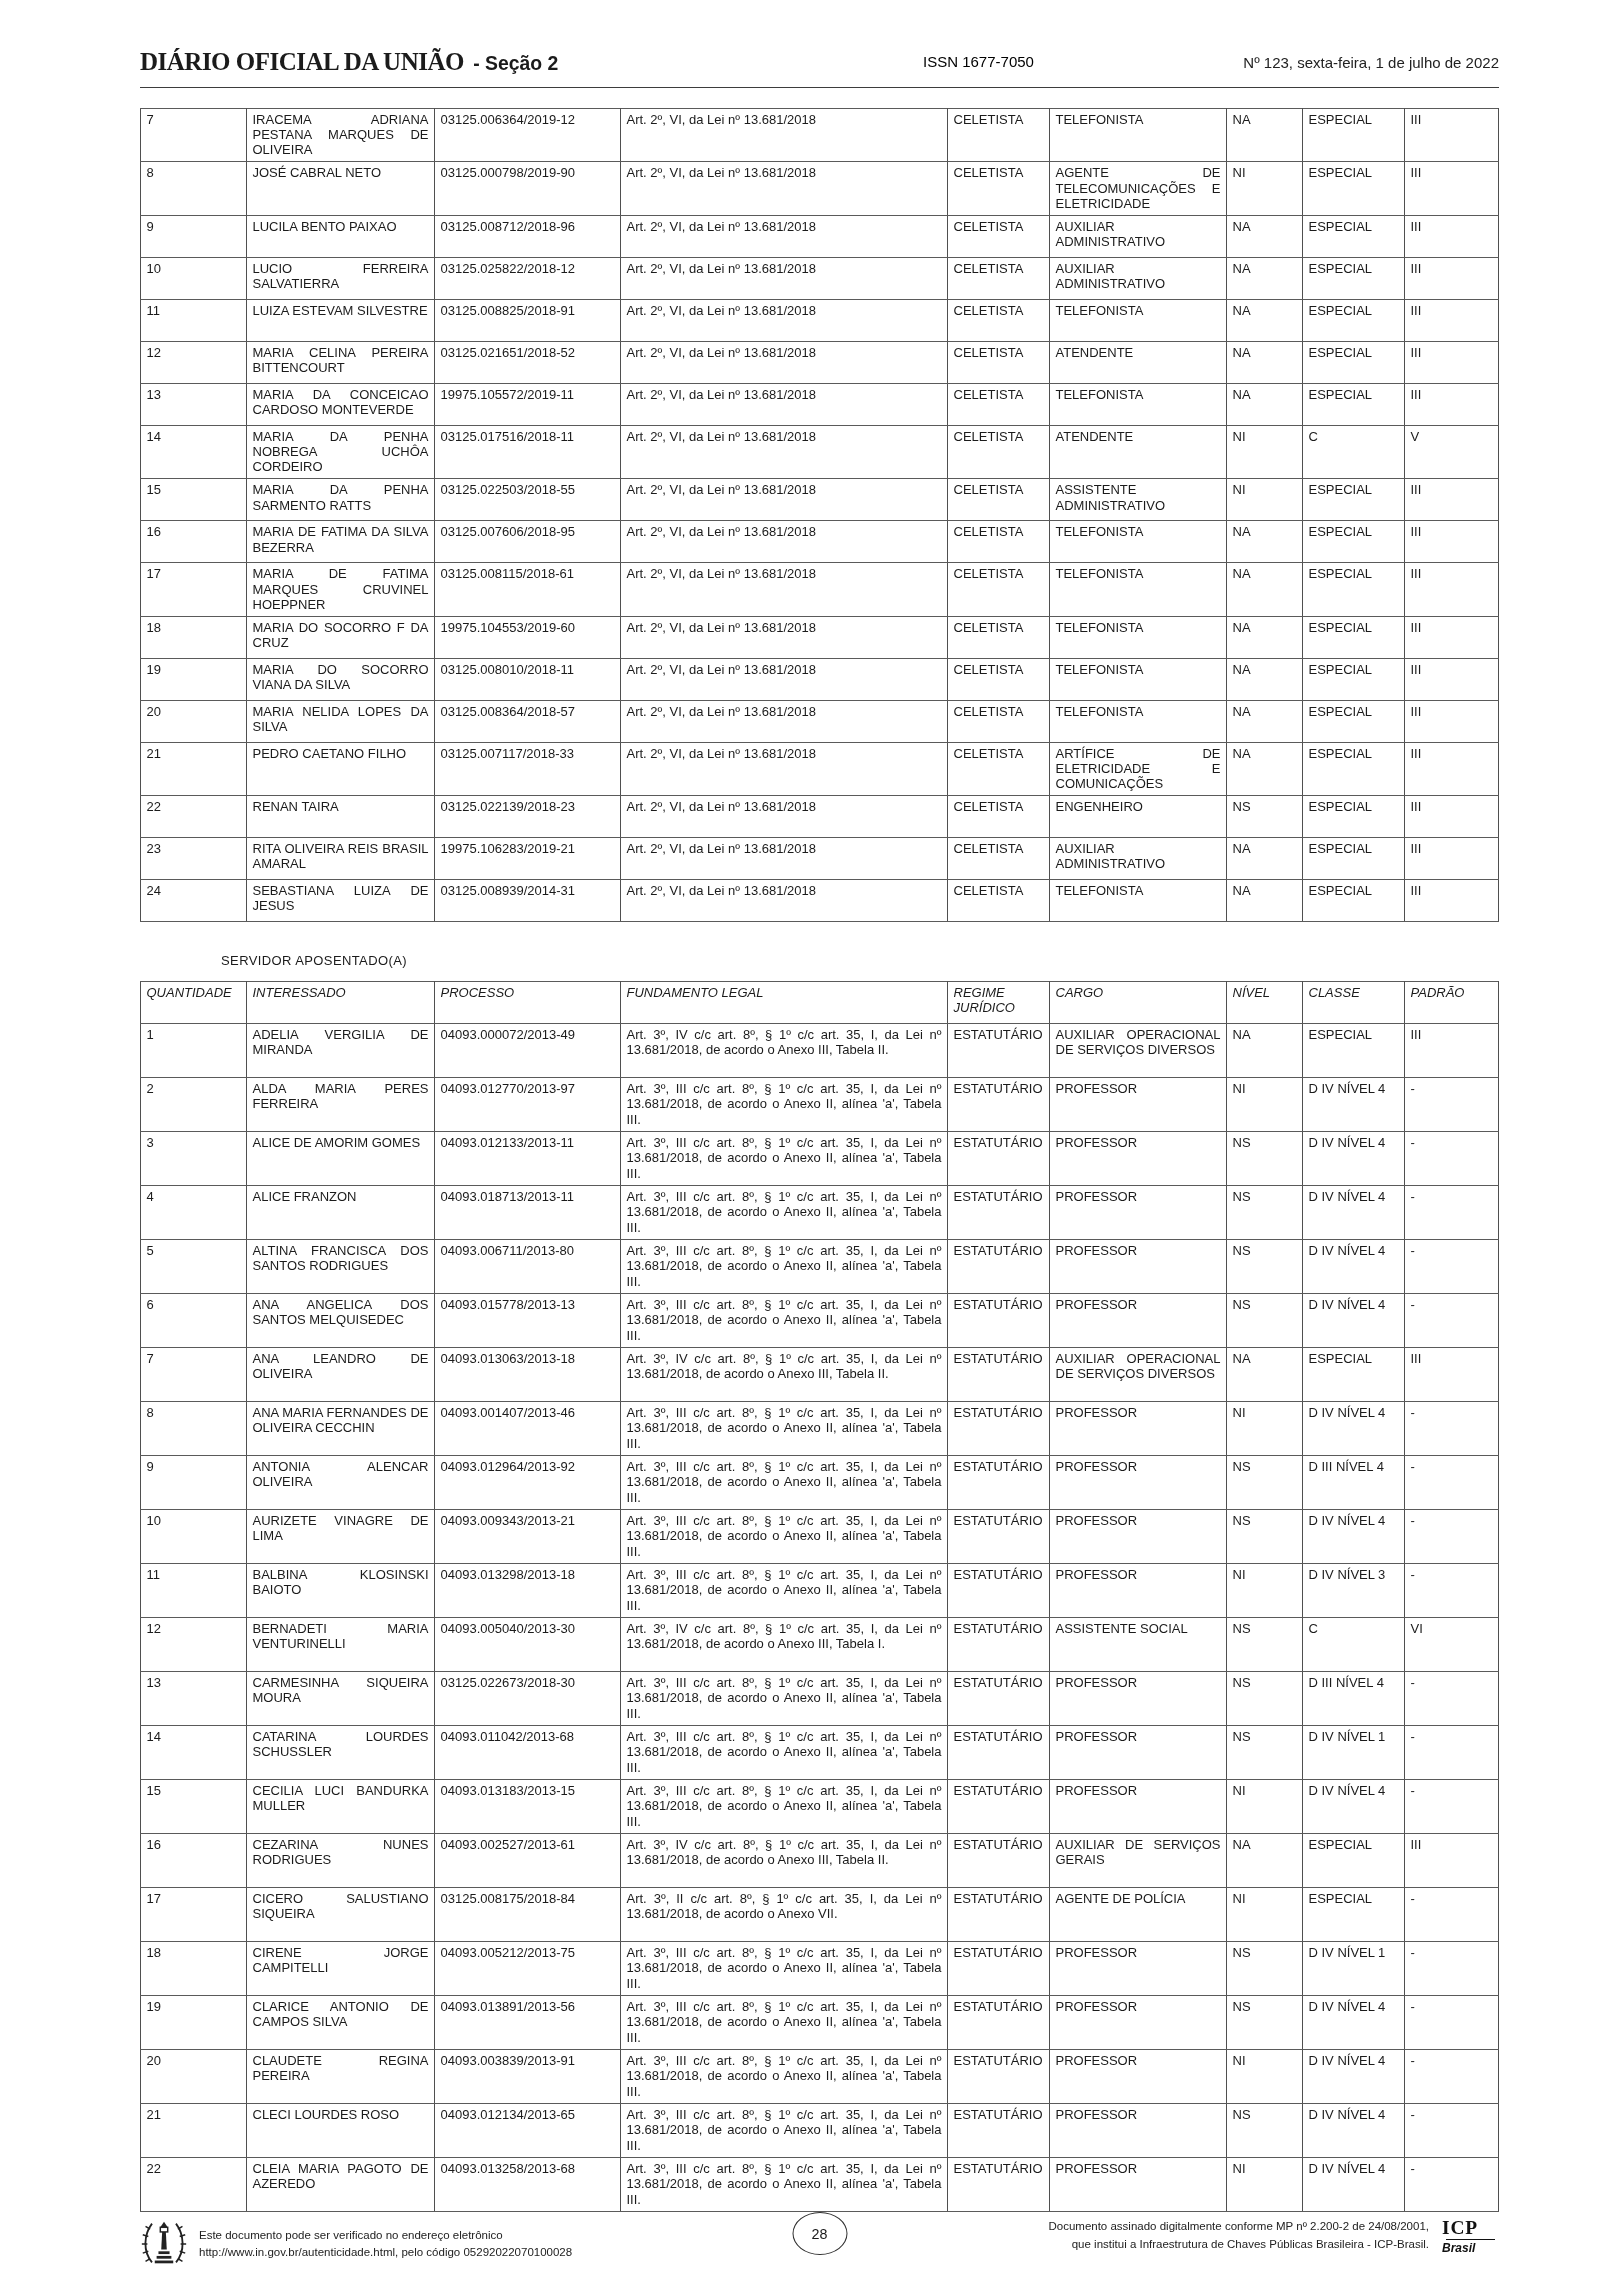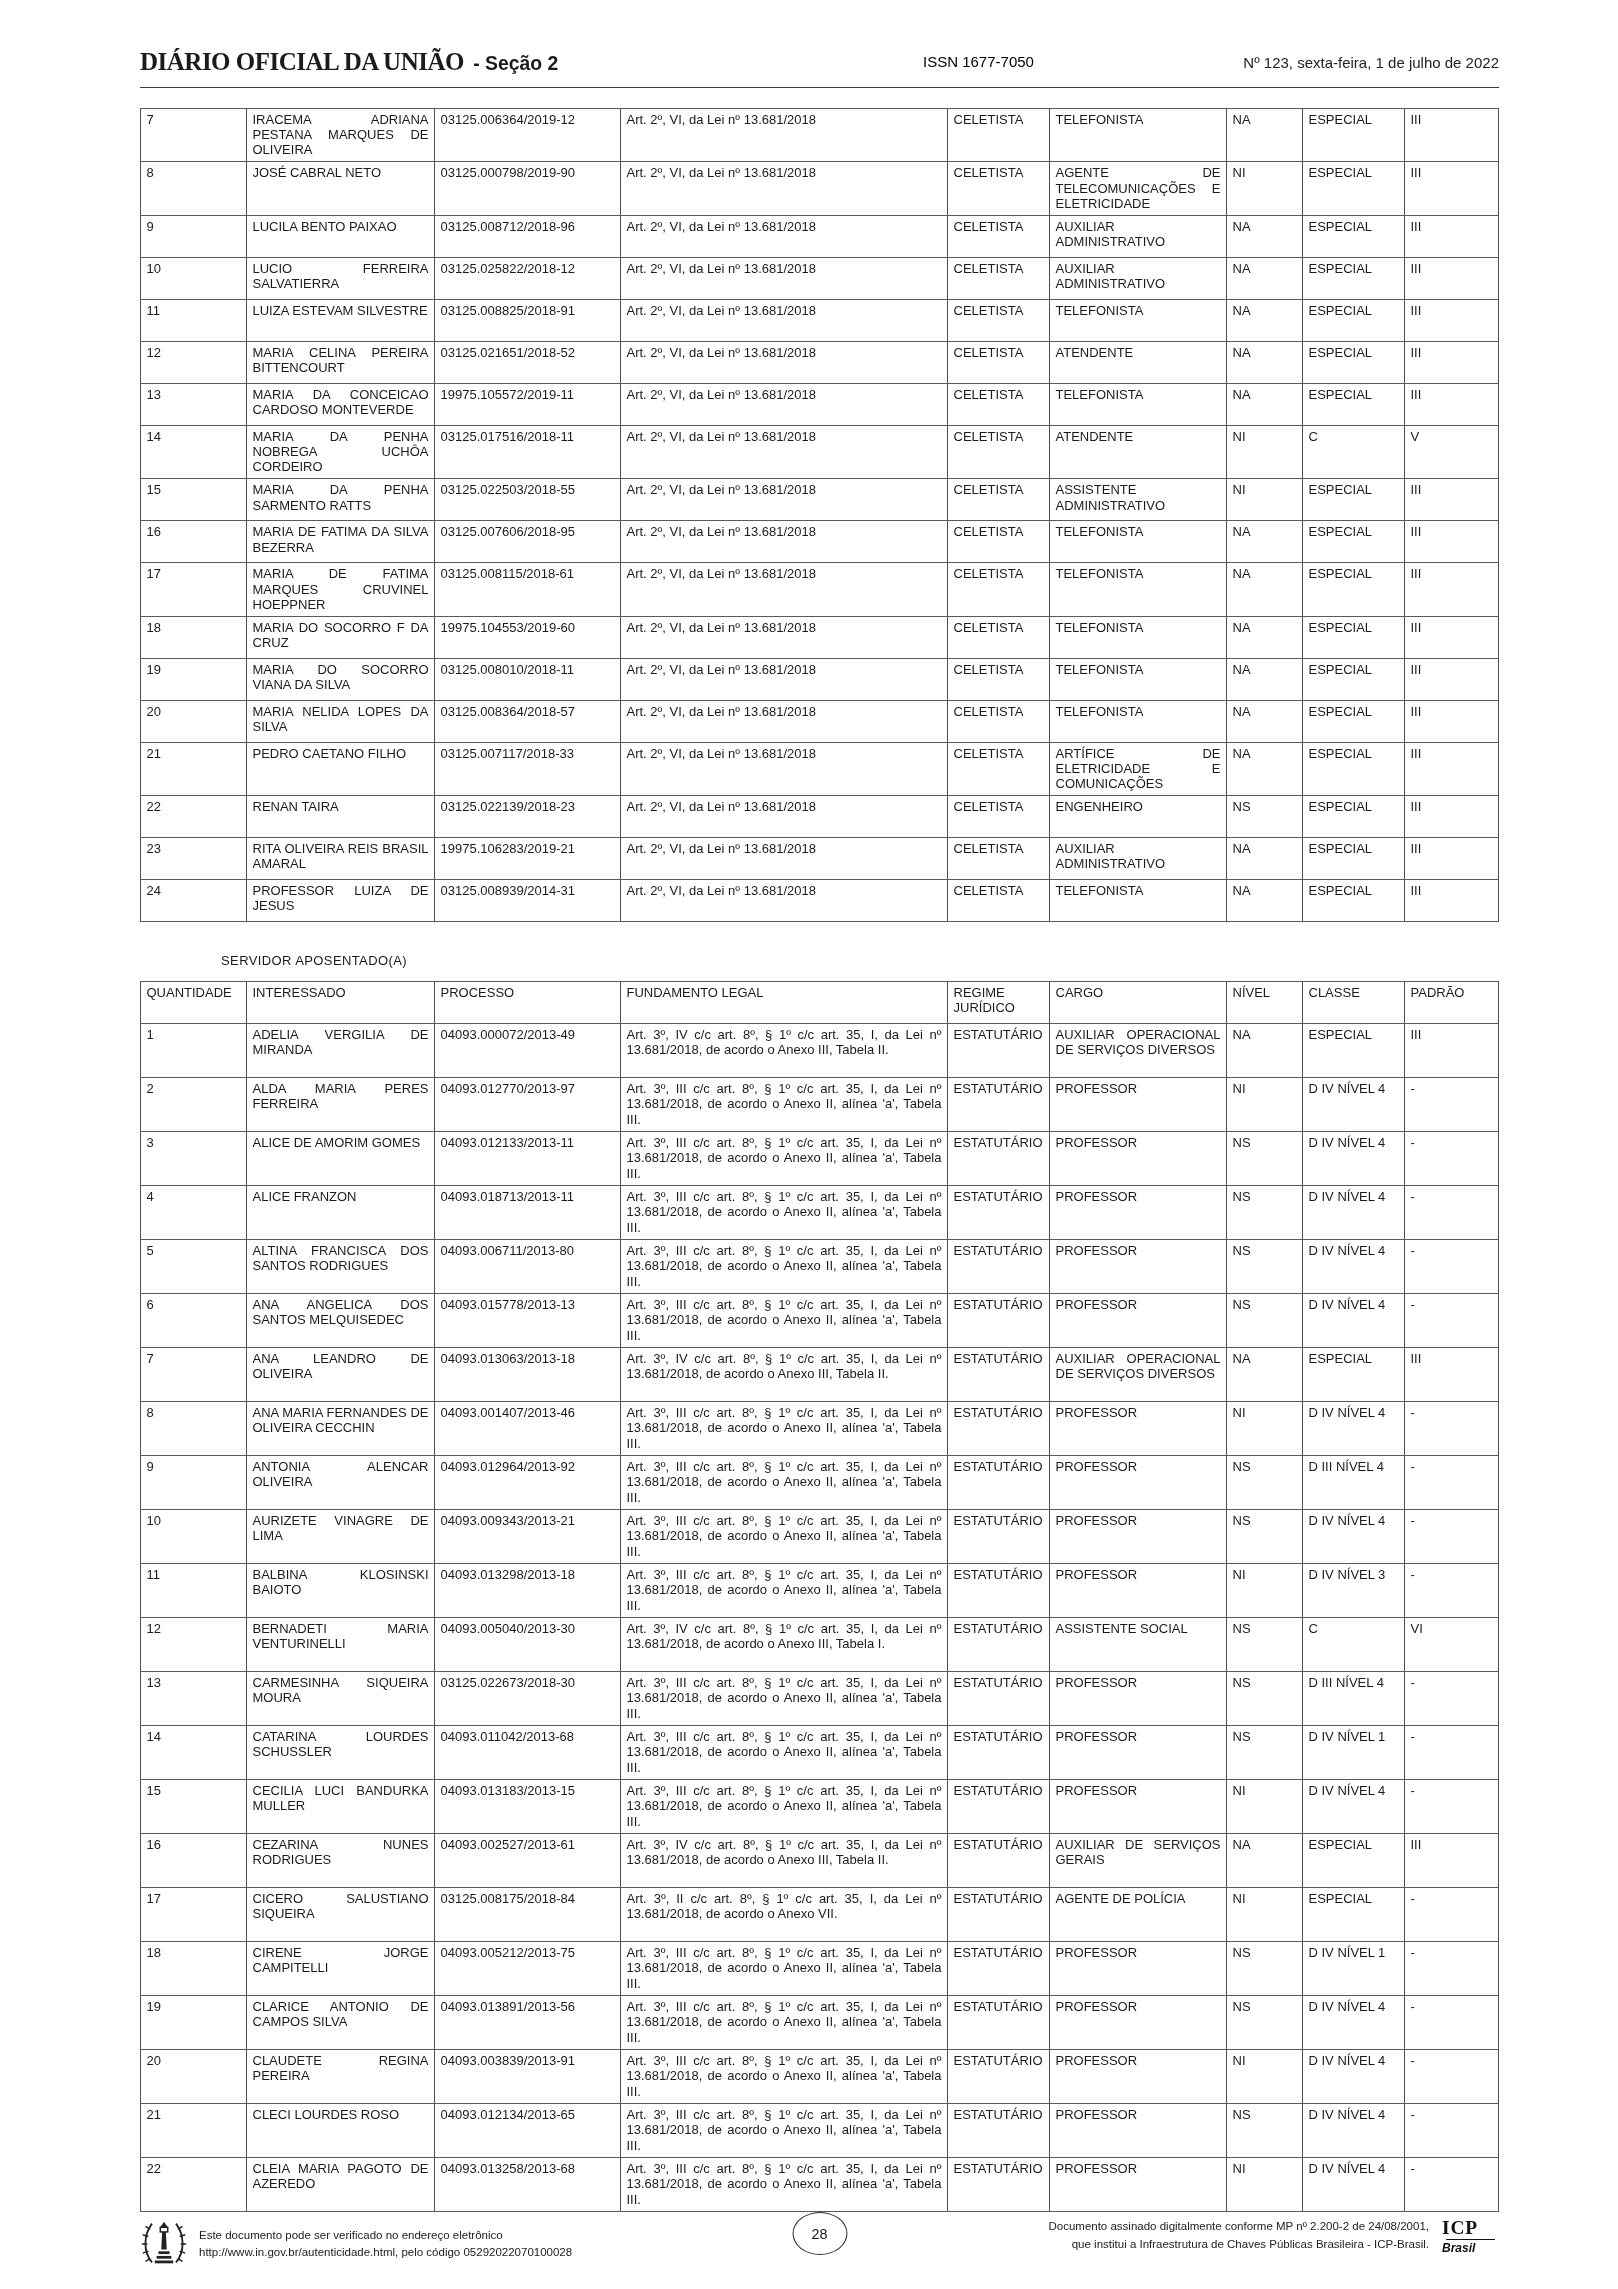--- a/index.html
+++ b/index.html
@@ -58,21 +58,21 @@
   table.gazette td, table.gazette th {
     border-left:1.3px solid #4f4f4f;
     border-right:1.3px solid #4f4f4f;
     border-top:1.8px solid #5a5a5a;
     border-bottom:1.8px solid #5a5a5a;
     vertical-align:top;
     text-align:justify;
     padding:2.8px 5.5px 3.7px 5.5px;
     overflow:hidden;
   }
-  table.gazette th { font-weight:400; text-align:left; }
+  table.gazette th { font-weight:400; text-align:left;font-style:italic; }
   table.t1 { margin-top:20px; }
   table.t1 tr { height:42px; }
   table.t2 tr { height:54px; }
   table.t2 thead tr { height:42px; }
   .section-label {
     margin:31px 0 13px 81px;
     font-size:13px;
     letter-spacing:0.4px;
   }
   
@@ -346,21 +346,21 @@
           <td>Art. 2º, VI, da Lei nº 13.681/2018</td>
           <td>CELETISTA</td>
           <td>AUXILIAR ADMINISTRATIVO</td>
           <td>NA</td>
           <td>ESPECIAL</td>
           <td>III</td>
         </tr>
 
         <tr>
           <td>24</td>
-          <td>PROFESSOR LUIZA DE JESUS</td>
+          <td>SEBASTIANA LUIZA DE JESUS</td>
           <td>03125.008939/2014-31</td>
           <td>Art. 2º, VI, da Lei nº 13.681/2018</td>
           <td>CELETISTA</td>
           <td>TELEFONISTA</td>
           <td>NA</td>
           <td>ESPECIAL</td>
           <td>III</td>
         </tr>
       </tbody>
   </table>

